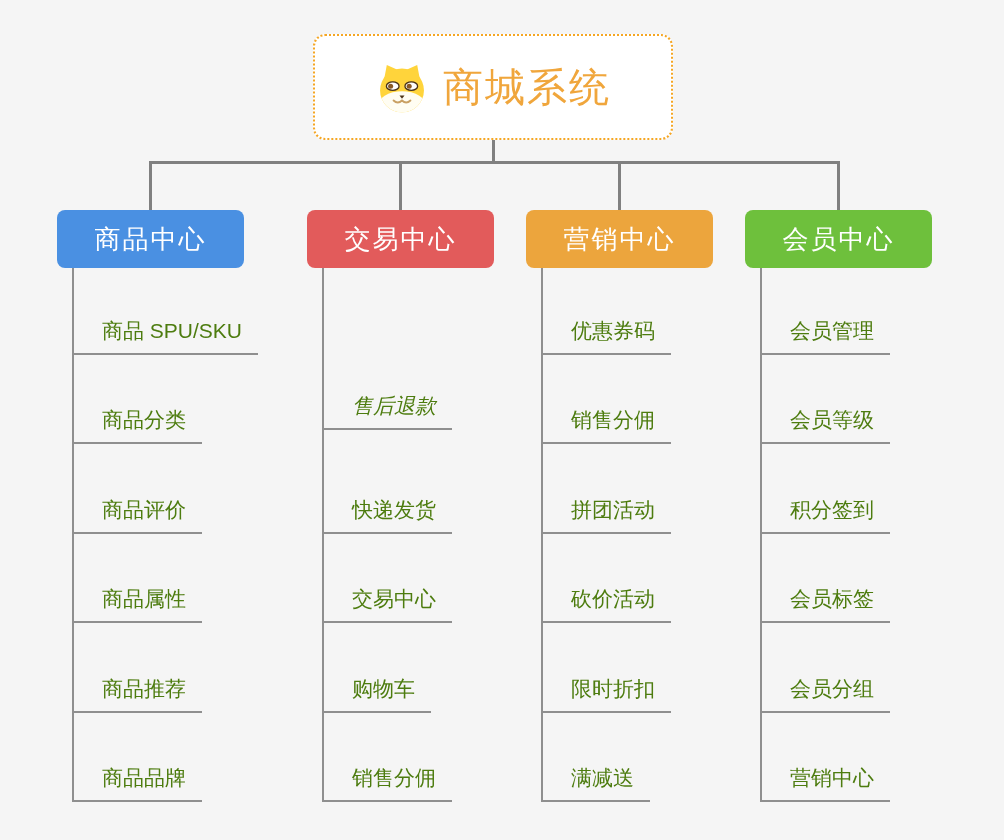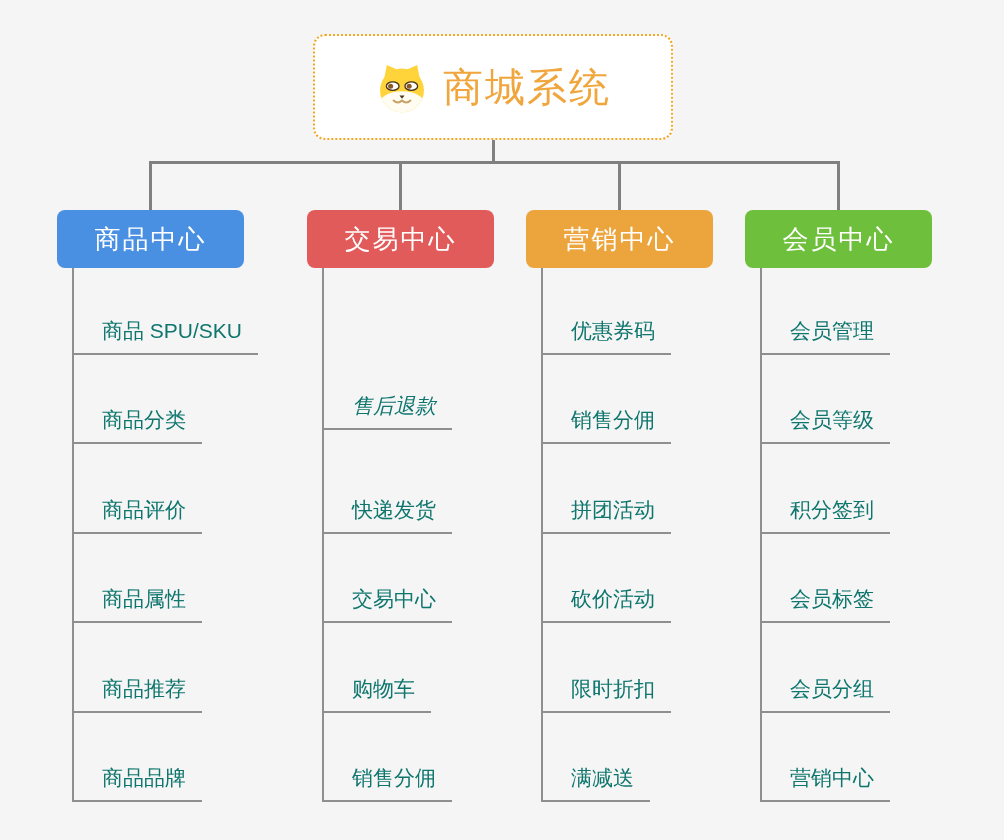--- a/index.html
+++ b/index.html
@@ -29,21 +29,21 @@
     position: absolute; top: 210px; width: 187px; height: 58px;
     border-radius: 8px; color: #ffffff; font-size: 26px; letter-spacing: 2px;
     display: flex; align-items: center; justify-content: center;
     font-weight: 400; cursor: default;
   }
   
   .spine { position: absolute; width: 2px; background: #8F8F8F; }
   
   .leaf {
     position: absolute; white-space: nowrap;
-    font-size: 21px; color: #0f766e; line-height: 28px;
+    font-size: 21px; color: #4d7c0f; line-height: 28px;
     padding: 0 16px 8px 30px;
     border-bottom: 2px solid #8F8F8F;
   }
 </style>
 </head>
 <body>
 
 <div class="canvas">
 
   <div class="root-node" style="border-color: rgb(245, 166, 35);">

